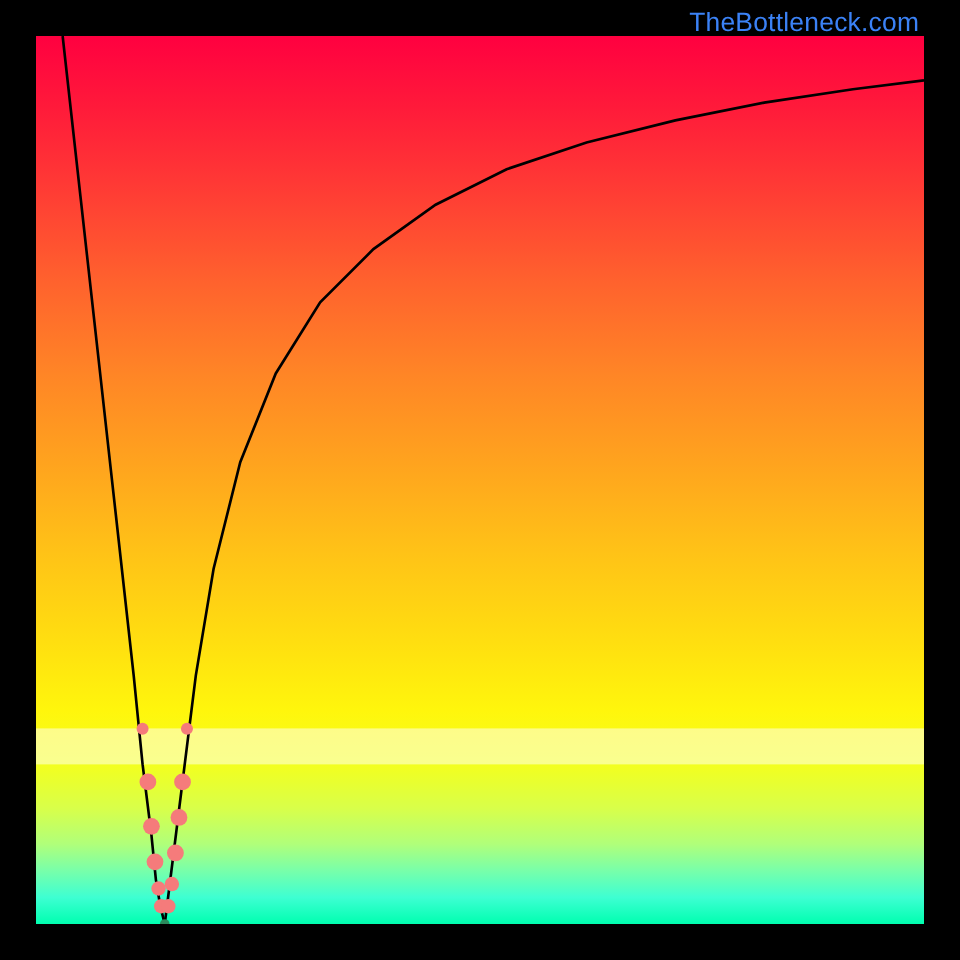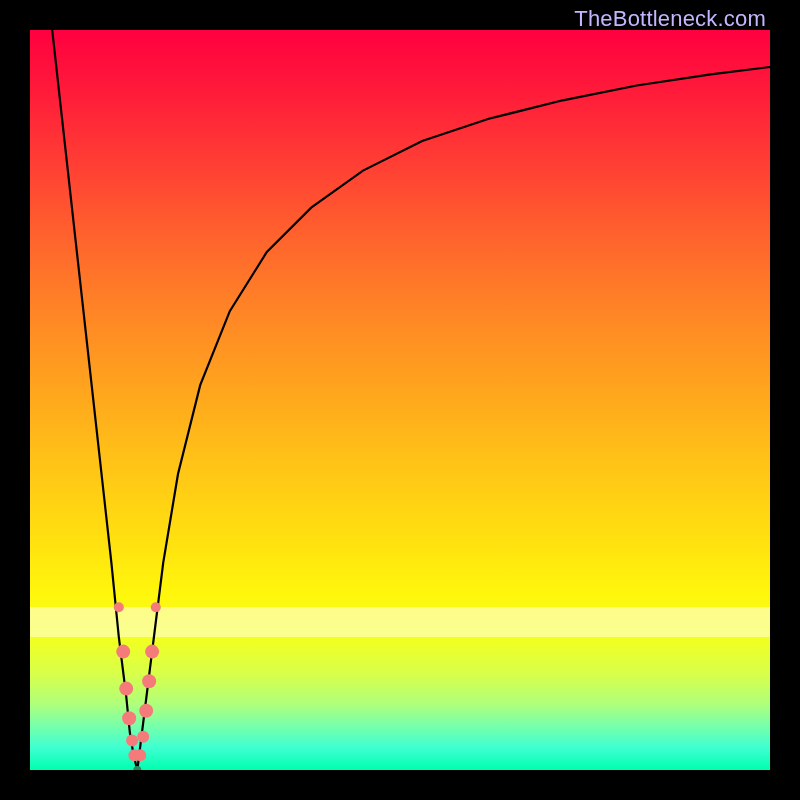--- a/index.html
+++ b/index.html
@@ -45,21 +45,21 @@
     left: 0;
     right: 0;
     background: rgba(255,255,255,0.5);
   }
   .watermark {
     position: absolute;
     top: 6px;
     right: 34px;
     font-family: Arial, Helvetica, sans-serif;
     font-size: 22px;
-    color: #c4b5fd;
+    color: #3b82f6;
     letter-spacing: 0.2px;
   }
   svg.curve {
     position: absolute;
     inset: 0;
   }
 </style>
 </head>
 <body>
 

